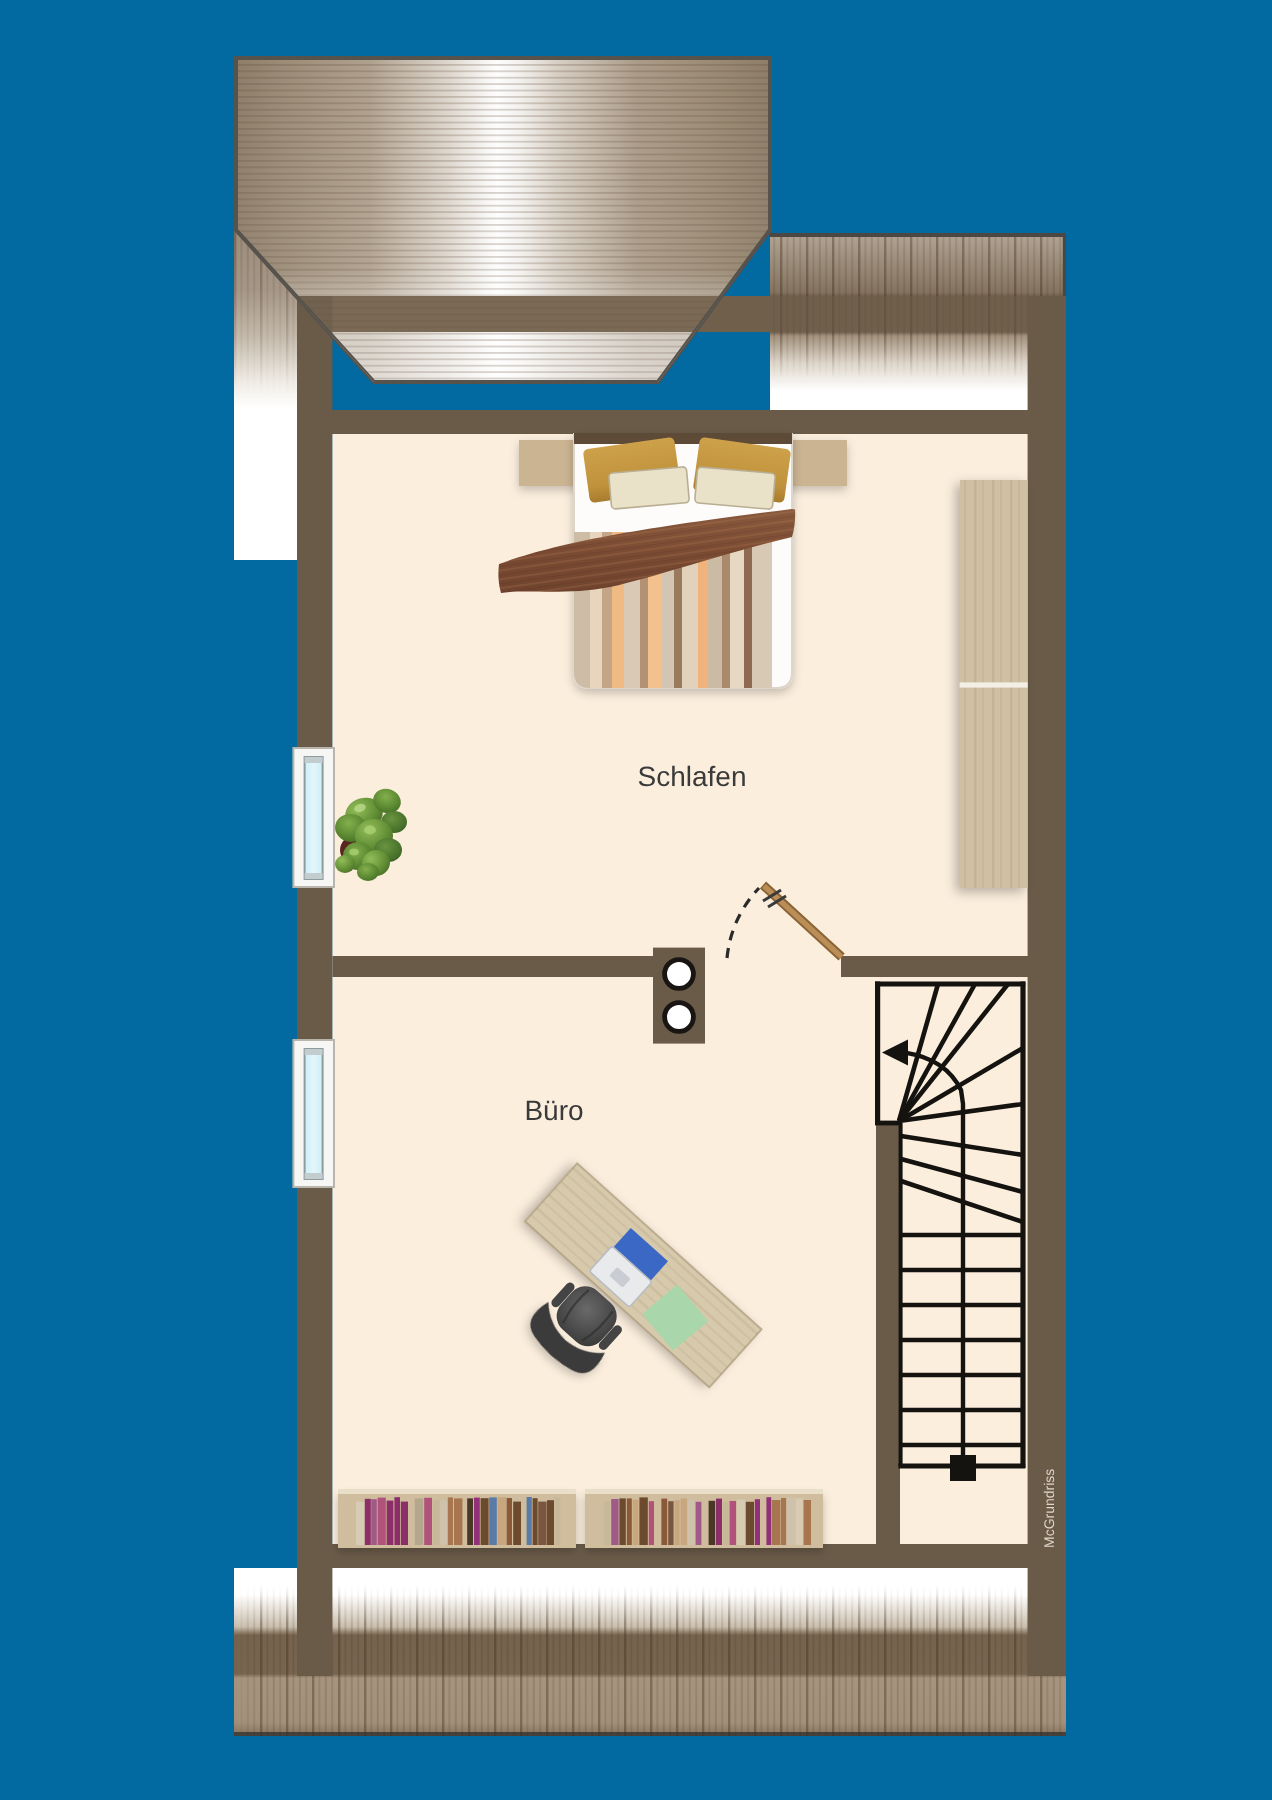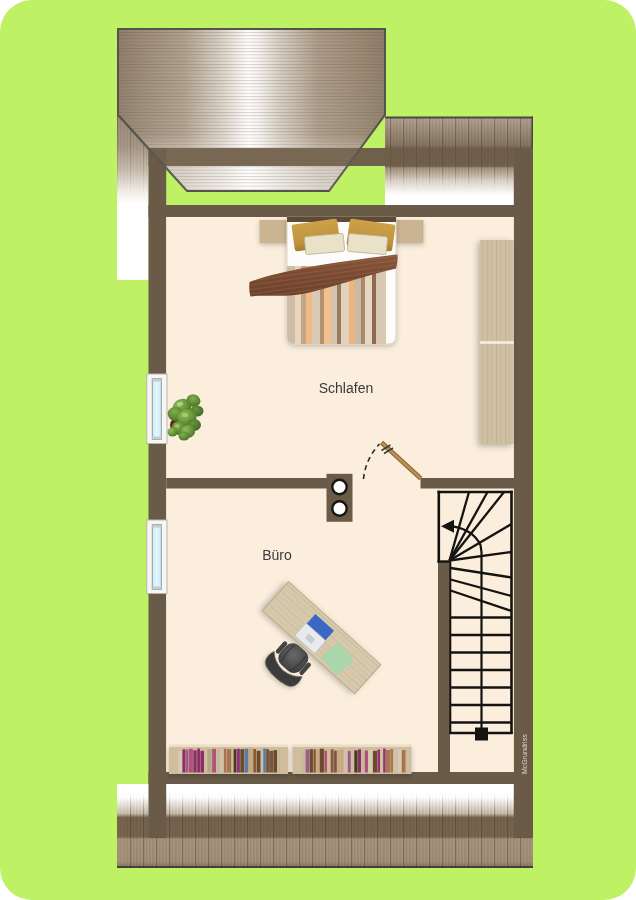--- a/index.html
+++ b/index.html
@@ -1,17 +1,17 @@
 <!DOCTYPE html>
 <html><head>
 <meta charset="utf-8">
 <style>
   html,body { margin:0; padding:0; background:#ffffff; }
-  #page { position:relative; width:636px; height:900px; background:#bef264;
-          font-family:"Liberation Sans", sans-serif;border-radius:32px; }
+  #page { position:relative; width:636px; height:900px; background:#0369a1;
+          font-family:"Liberation Sans", sans-serif; }
   svg { display:block; }
 </style>
 </head>
 <body>
 <div id="page">
 <svg width="636" height="900" viewBox="0 0 636 900">
 <defs>
   <pattern id="hv" width="13" height="10" patternUnits="userSpaceOnUse">
     <rect x="0" width="1.2" height="10" fill="rgba(62,46,30,0.38)"></rect>
     <rect x="3.2" width="1" height="10" fill="rgba(62,46,30,0.14)"></rect>

